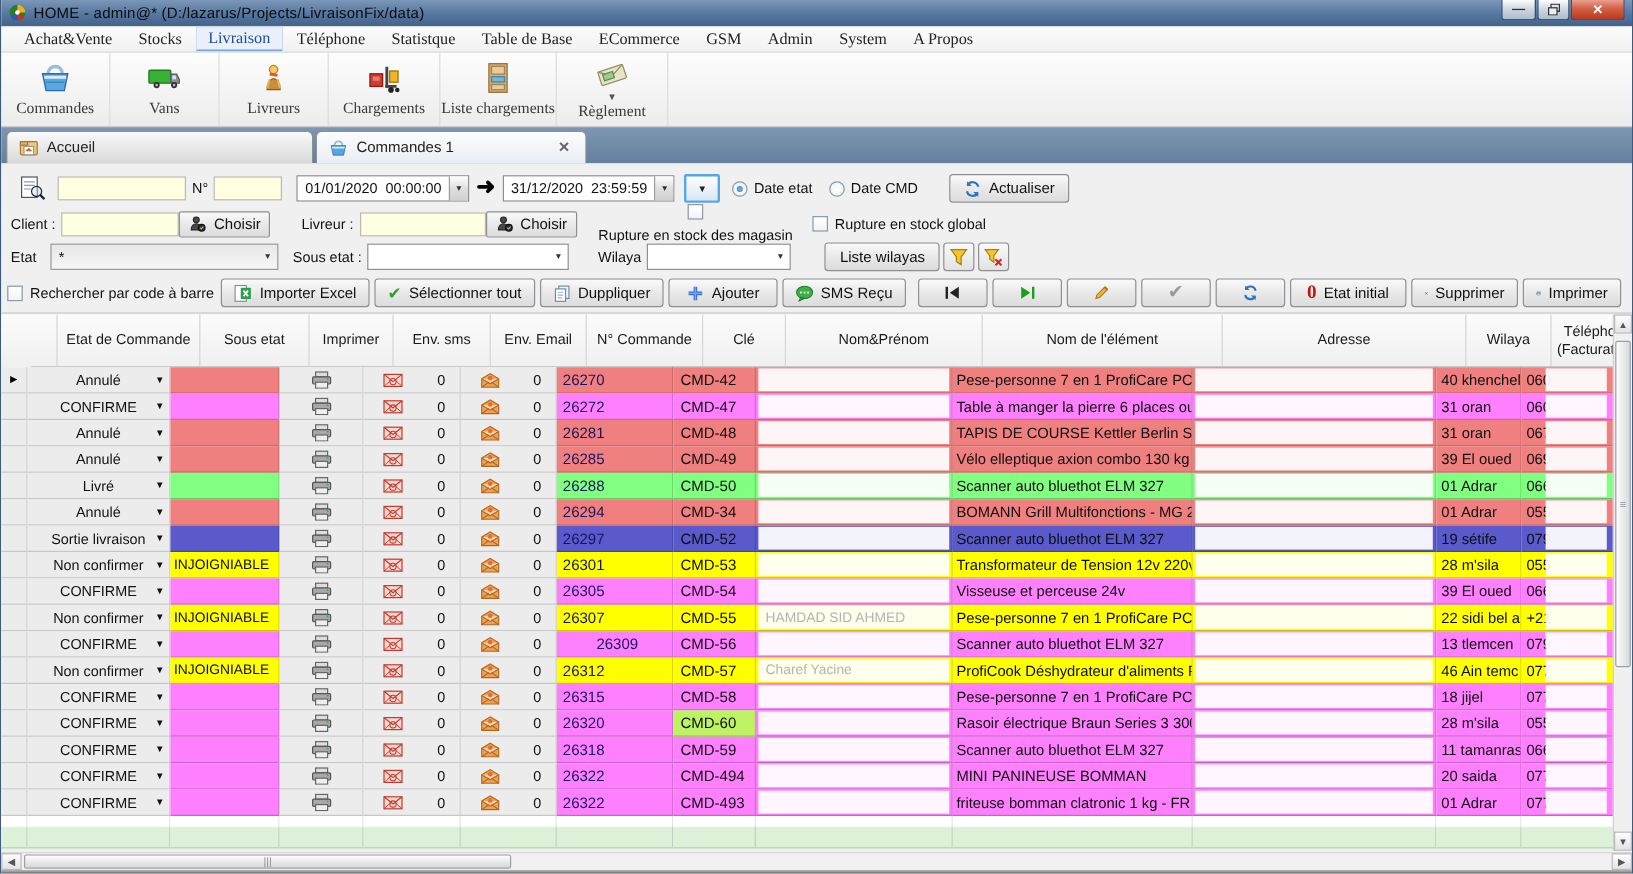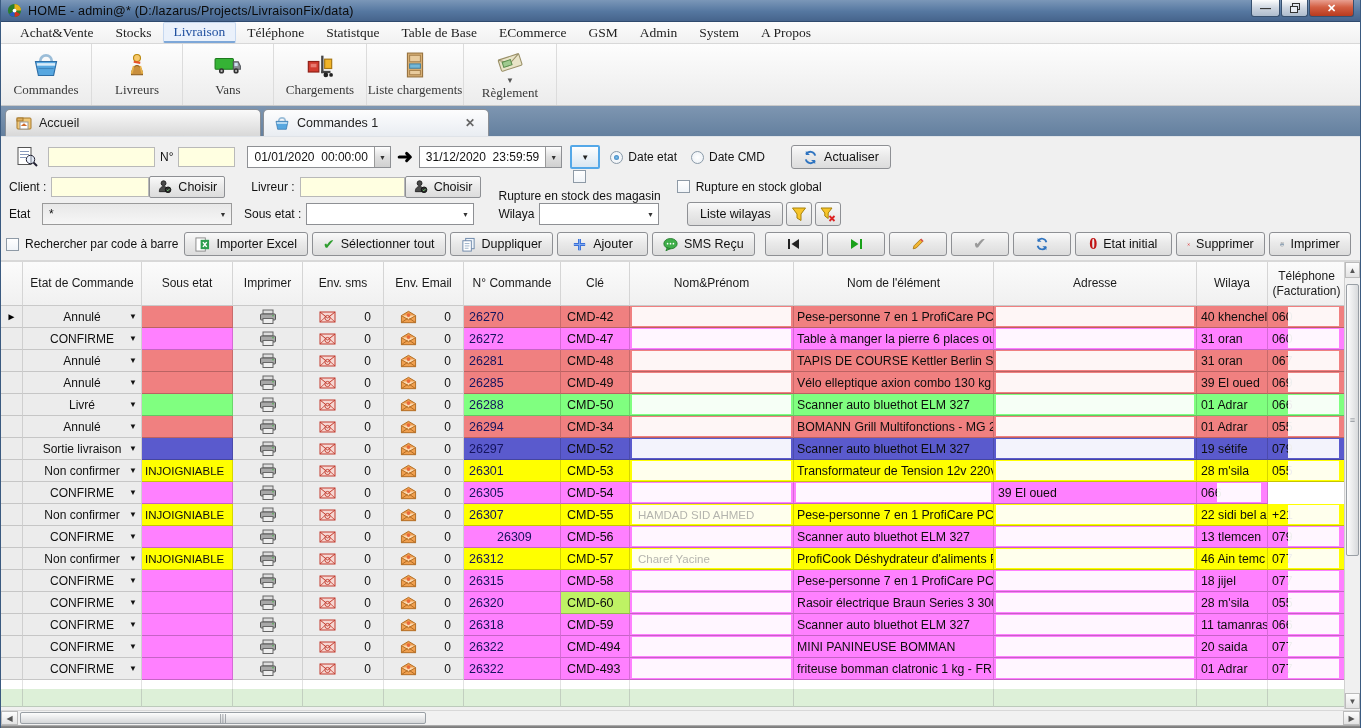--- a/index.html
+++ b/index.html
@@ -56,21 +56,21 @@
   .combo.sunken{background:linear-gradient(#e8e8e8,#f6f6f6);border:1px solid #9a9a9a;}
   .iconbtn{width:26px;height:24px;display:flex;align-items:center;justify-content:center;background:linear-gradient(#fafafa,#e2e2e2);border:1px solid #8e9094;border-radius:3px;margin-left:3px;}
   .iconbtn svg{width:16px;height:16px;}
   .navbtn{width:58px;height:24px;display:flex;align-items:center;justify-content:center;background:linear-gradient(#fafafa,#eaeaea 45%,#dcdcdc);border:1px solid #8e9094;border-radius:3px;margin-left:4px;}
   .navbtn svg{width:16px;height:14px;}
   .ic-zero{color:#c11414;font-weight:bold;font-size:16px;font-family:"Liberation Serif",serif;line-height:14px;}
   .ic-check{font-size:14px;line-height:14px;}
   
   .grid{position:relative;background:#fff;border-top:2px solid #d8d8d8;}
   .grow{display:grid;grid-template-columns:22px 119px 91px 70px 81px 80px 97px 69px 164px 200px 203px 71px 78px;}
-  .ghead{height:44px;background:linear-gradient(#fbfbfb,#f0f0f0);}
+  .ghead{height:44px;background:linear-gradient(#fbfbfb,#f0f0f0);padding-left:25px;}
   .hcell{border-right:1px solid #d5d5d5;border-bottom:1px solid #c9c9c9;display:flex;align-items:center;justify-content:center;text-align:center;font-size:12px;color:#1a1a1a;padding:0 2px;line-height:1.2;}
   .drow{height:22px;}
   .cell{position:relative;border-right:1px solid rgba(0,0,0,.16);border-bottom:1px solid rgba(0,0,0,.22);display:flex;align-items:center;overflow:hidden;white-space:nowrap;}
   .cell.gray{background:#ececec;border-right:1px solid #cfcfcf;border-bottom:1px solid #c6c6c6;}
   .c-ind{justify-content:center;font-size:10px;color:#000;}
   .c-etat{justify-content:center;padding:0 3px;font-size:12px;}
   .c-etat .dd{position:absolute;right:4px;font-size:8px;color:#111;}
   .c-sous{padding-left:3px;font-size:11.5px;color:#101010;}
   .c-imp,.c-smsi{justify-content:center;}
   .c-sms,.c-email{justify-content:flex-start;padding-left:16px;gap:0;}
@@ -148,42 +148,42 @@
             <path d="M7 8c0-7 10-7 10 0" fill="none" stroke="#9bbdd8" stroke-width="2.4"></path>
             <path d="M3 8h18l-2.5 12h-13z" fill="#57a7e0" stroke="#2e6ea6"></path>
             <path d="M4.2 10.5h15.6" stroke="#d9ecf9" stroke-width="2.2"></path>
             <path d="M5.5 14h13" stroke="#3f86bd"></path>
           </svg>
         </span>
         <span>Commandes</span>
       </div>
       <div class="tbtn" style="width: 91px;">
         <span class="ticon">
-          <svg viewBox="0 0 24 24">
-            <circle cx="12" cy="5.5" r="3.2" fill="#f7c96b" stroke="#b8860b"></circle>
-            <path d="M7 21c0-6 3-8.5 5-8.5s5 2.5 5 8.5z" fill="#c98f3d" stroke="#8a5a1a"></path>
-            <path d="M9 13l-2 7M15 13l2 7" stroke="#e8b34b" stroke-width="1.6"></path>
-            <path d="M9 9l6 1" stroke="#e8542a" stroke-width="2"></path>
-          </svg>
-        </span>
-        <span>Livreurs</span>
-      </div>
-      <div class="tbtn" style="width: 91px;">
-        <span class="ticon">
           <svg viewBox="0 0 26 20">
             <rect x="1" y="4" width="17" height="10" rx="1" fill="#35b335" stroke="#1d7a1d"></rect>
             <path d="M18 7h4.5l2 4v3H18z" fill="#8a8f94" stroke="#55595e"></path>
             <rect x="19" y="8" width="3" height="3" fill="#cfe3f2"></rect>
             <circle cx="7" cy="15.5" r="2.4" fill="#333"></circle>
             <circle cx="20.5" cy="15.5" r="2.4" fill="#333"></circle>
             <circle cx="7" cy="15.5" r="1" fill="#bbb"></circle>
             <circle cx="20.5" cy="15.5" r="1" fill="#bbb"></circle>
           </svg>
         </span>
         <span>Vans</span>
+      </div>
+      <div class="tbtn" style="width: 91px;">
+        <span class="ticon">
+          <svg viewBox="0 0 24 24">
+            <circle cx="12" cy="5.5" r="3.2" fill="#f7c96b" stroke="#b8860b"></circle>
+            <path d="M7 21c0-6 3-8.5 5-8.5s5 2.5 5 8.5z" fill="#c98f3d" stroke="#8a5a1a"></path>
+            <path d="M9 13l-2 7M15 13l2 7" stroke="#e8b34b" stroke-width="1.6"></path>
+            <path d="M9 9l6 1" stroke="#e8542a" stroke-width="2"></path>
+          </svg>
+        </span>
+        <span>Livreurs</span>
       </div>
       <div class="tbtn" style="width: 93px;">
         <span class="ticon">
           <svg viewBox="0 0 24 22">
             <rect x="2" y="8" width="9" height="9" fill="#d23b2f" stroke="#8f1f16"></rect>
             <rect x="4" y="10" width="5" height="3" fill="#e8796f"></rect>
             <rect x="13" y="3" width="2" height="15" fill="#444"></rect>
             <path d="M13 17h8" stroke="#444" stroke-width="2"></path>
             <rect x="16" y="6" width="6" height="8" fill="#f0b429" stroke="#a87712"></rect>
             <circle cx="17" cy="19.5" r="2" fill="#222"></circle>
@@ -935,20 +935,21 @@
               </svg>
             </span>
             <span class="cnt">0</span>
           </div>
           <div class="cell c-num" style="background: rgb(255, 128, 255);">26305</div>
           <div class="cell c-cle" style="background: rgb(255, 128, 255);">CMD-54</div>
           <div class="cell c-nom" style="background: rgb(255, 128, 255);">
             <span class="smudge"></span>
             <span class="ghost"></span>
           </div>
+          <div class="cell c-elem" style="background: rgb(255, 128, 255);">Visseuse et perceuse 24v</div>
           <div class="cell c-adr" style="background: rgb(255, 128, 255);">
             <span class="smudge"></span>
           </div>
           <div class="cell c-wil" style="background: rgb(255, 128, 255);">39 El oued</div>
           <div class="cell c-tel" style="background: rgb(255, 128, 255);">
             <span>066</span>
             <span class="smudge tel"></span>
           </div>
         </div>
         <div class="grow drow">

